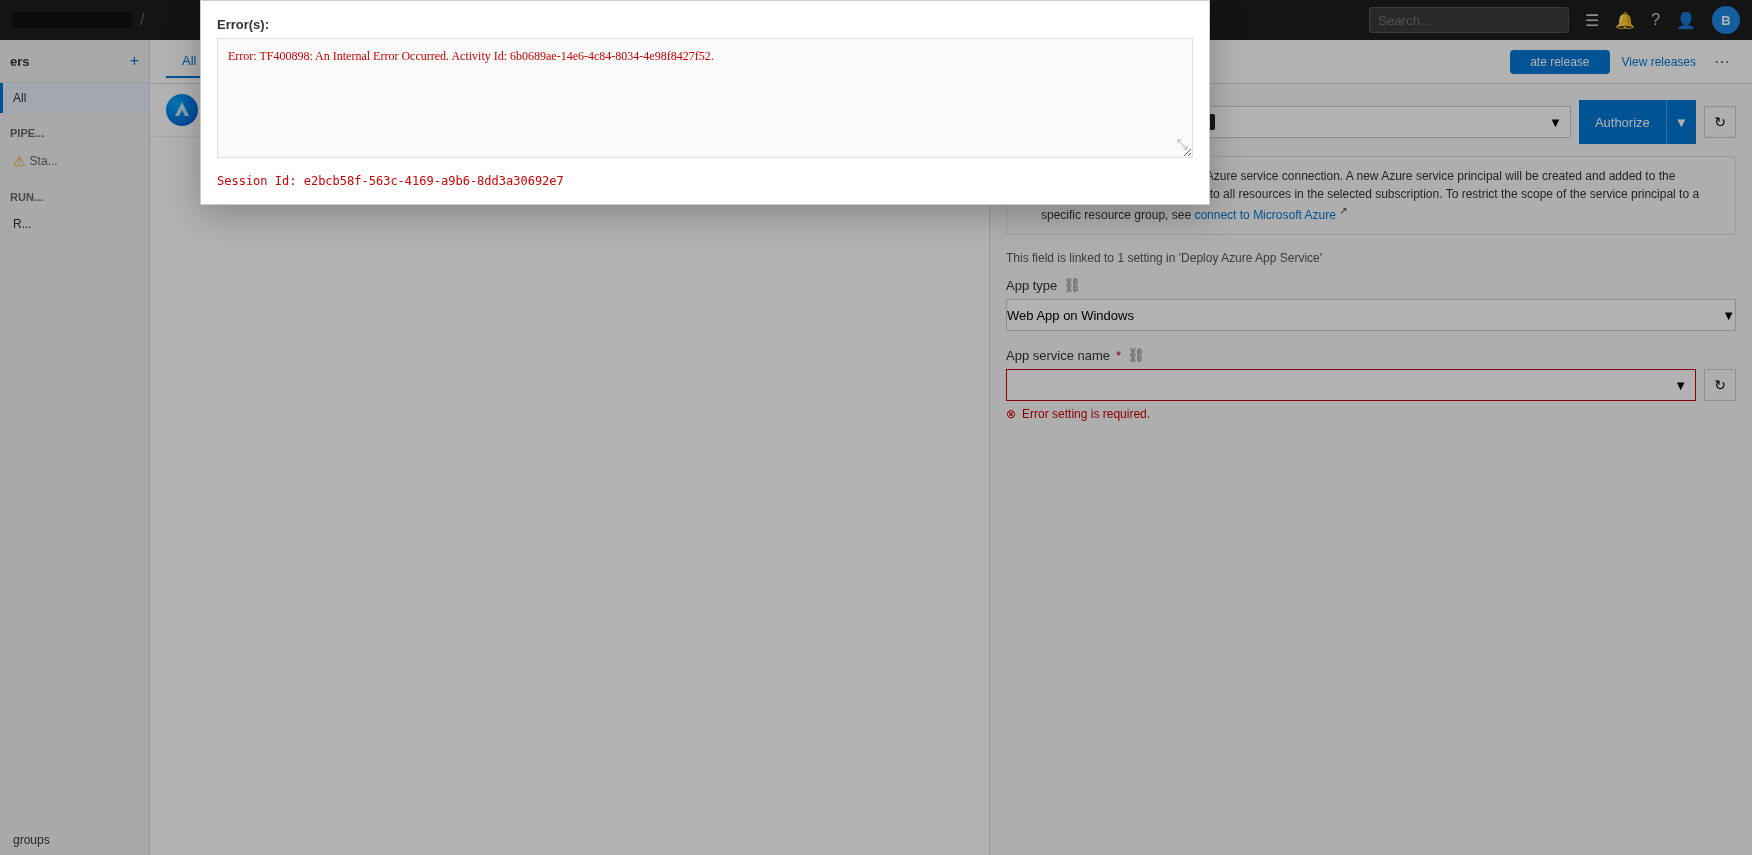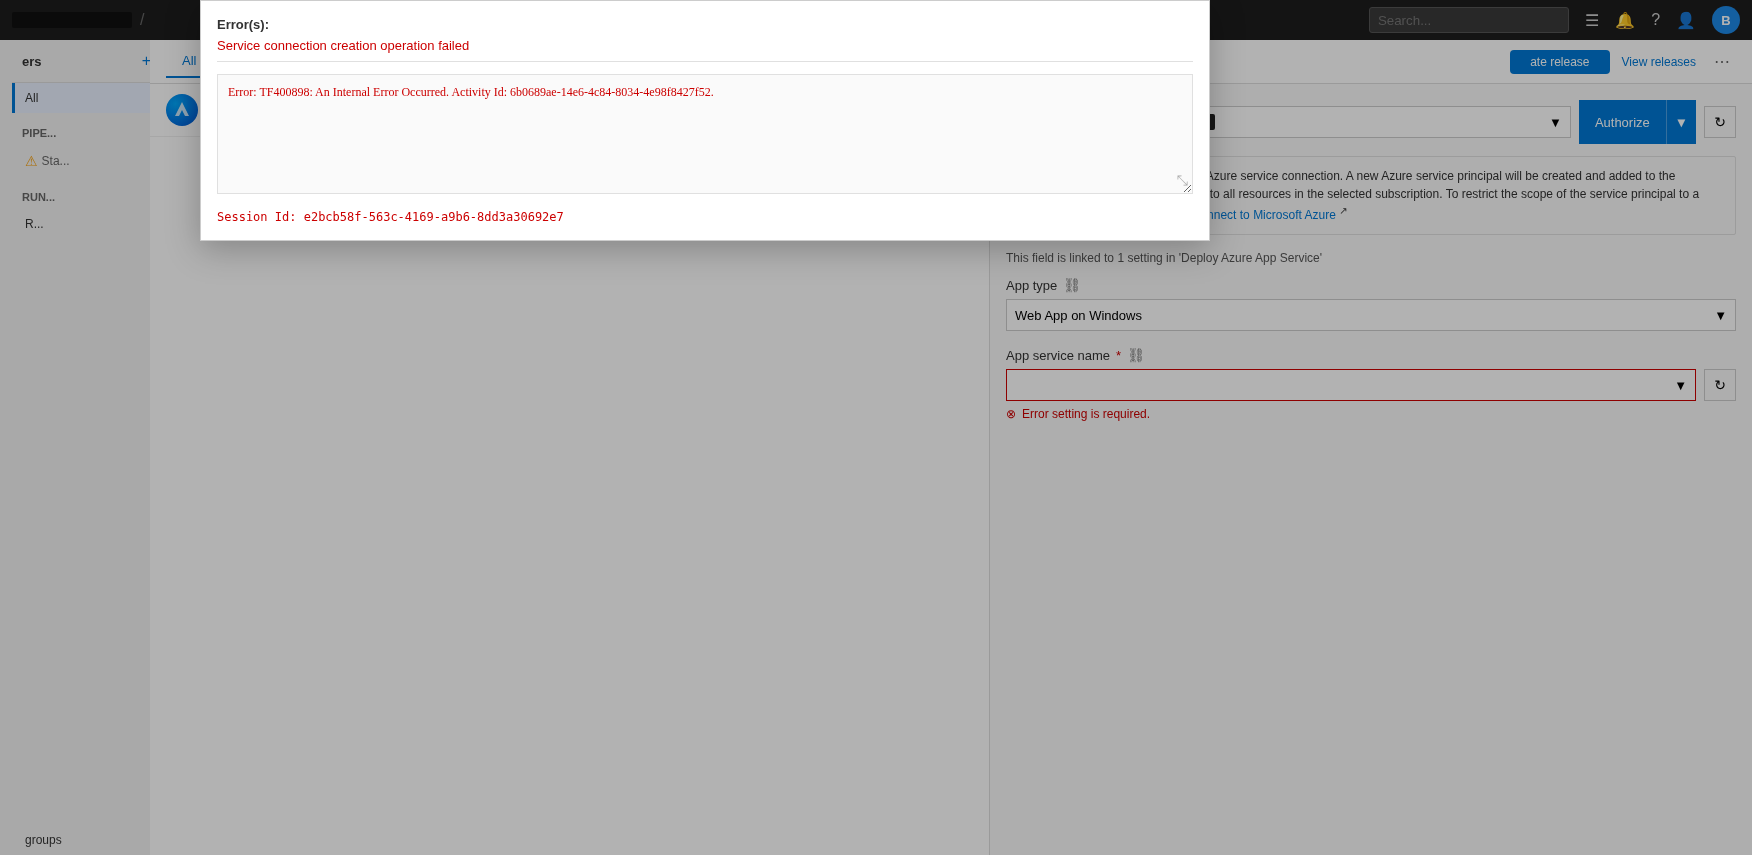--- a/index.html
+++ b/index.html
@@ -73,21 +73,20 @@
     .sidebar {
       position: absolute;
       top: 40px;
       left: 0;
       width: 150px;
       bottom: 0;
       background: #f3f3f3;
       border-right: 1px solid #ddd;
       display: flex;
       flex-direction: column;
-      margin-left: 12px;
     }
     .sidebar-header {
       display: flex;
       align-items: center;
       justify-content: space-between;
       padding: 12px 10px;
       border-bottom: 1px solid #ddd;
     }
     .sidebar-title {
       font-size: 13px;
@@ -349,21 +348,21 @@
       font-size: 14px;
       color: #666;
     }
     .field-required { color: #c00; }
 
     .field-select {
       width: 100%;
       height: 32px;
       border: 1px solid #ccc;
       background: #fff;
-      padding: 0 8px;
+      padding: 0 0;
       font-size: 13px;
       display: flex;
       align-items: center;
       justify-content: space-between;
       cursor: pointer;
       margin-bottom: 16px;
     }
 
     .app-service-row {
       display: flex;
@@ -617,21 +616,20 @@
           <span>Error setting is required.</span>
         </div>
       </div>
     </div>
   </div>
 
   <div class="modal-overlay">
     <div class="modal">
       <div class="modal-body">
         <div class="modal-error-title">Error(s):</div>
-        <div class="modal-error-subtitle">Service connection creation operation failed</div>
         <div class="modal-error-detail">
           <span>Error: TF400898: An Internal Error Occurred. Activity Id: 6b0689ae-14e6-4c84-8034-4e98f8427f52.</span>
           <span class="modal-resize-handle">⤡</span>
         </div>
         <div class="modal-session">Session Id: e2bcb58f-563c-4169-a9b6-8dd3a30692e7</div>
       </div>
     </div>
   </div>
 
 </div>

